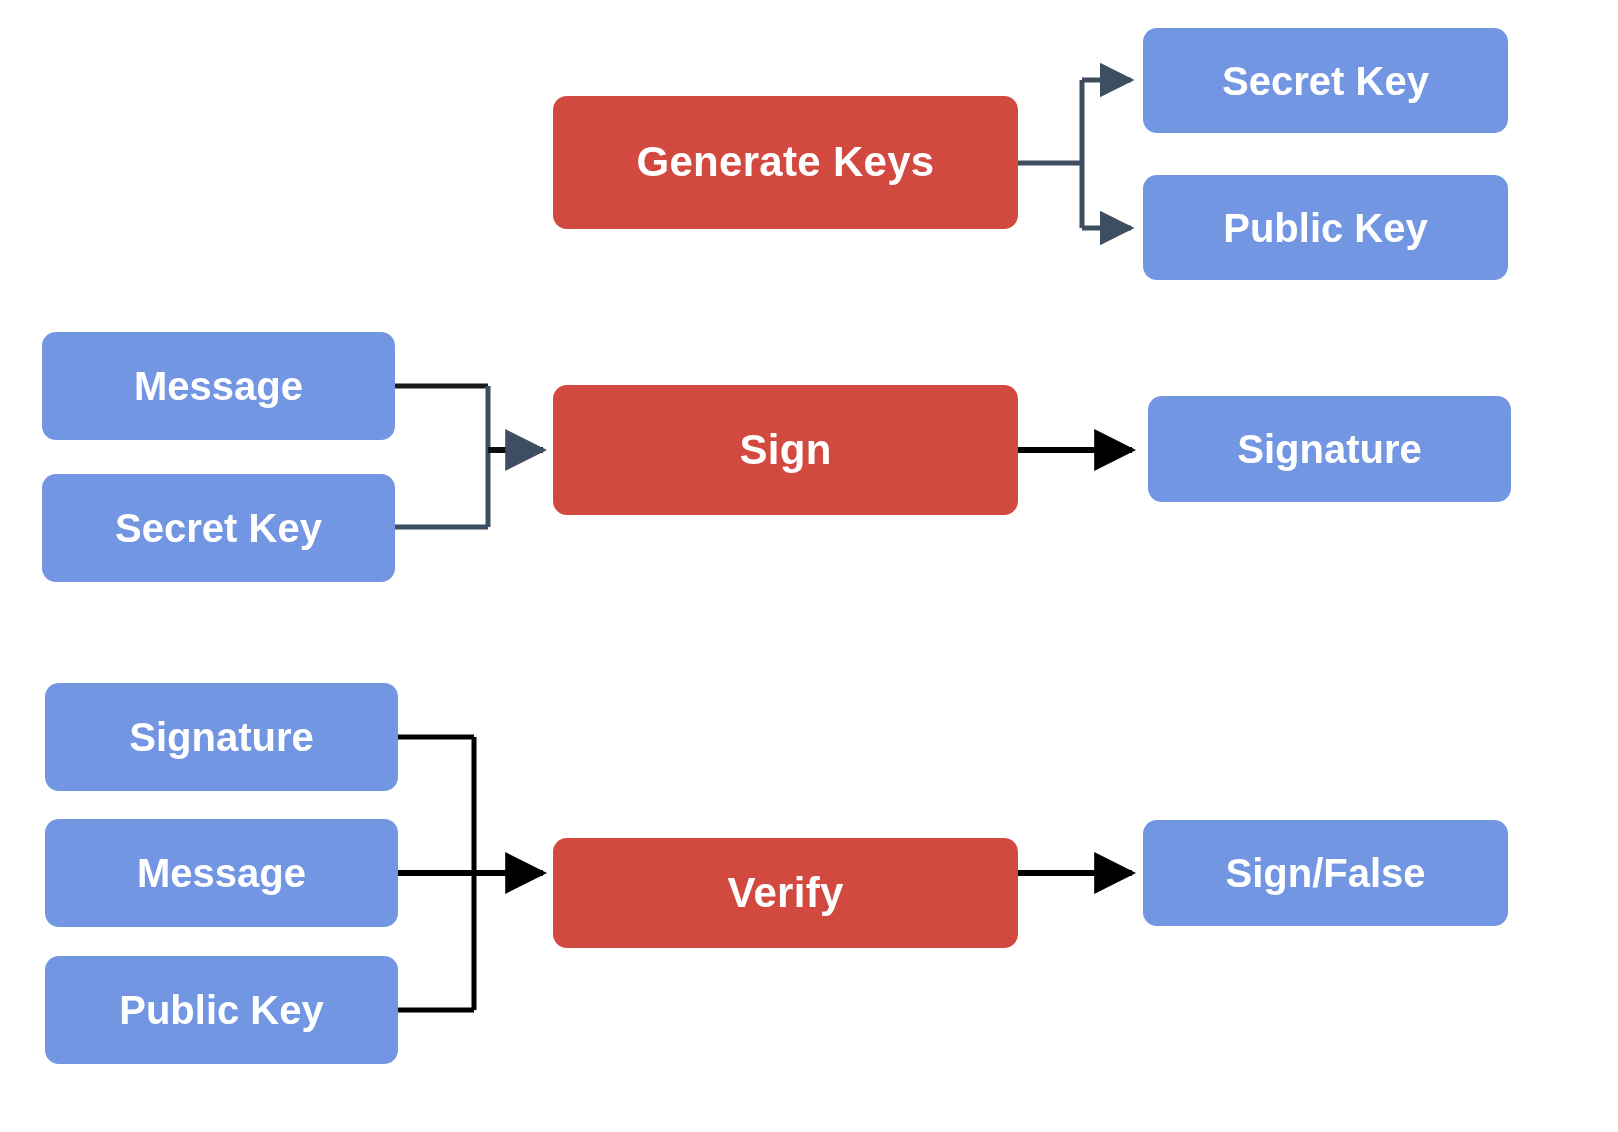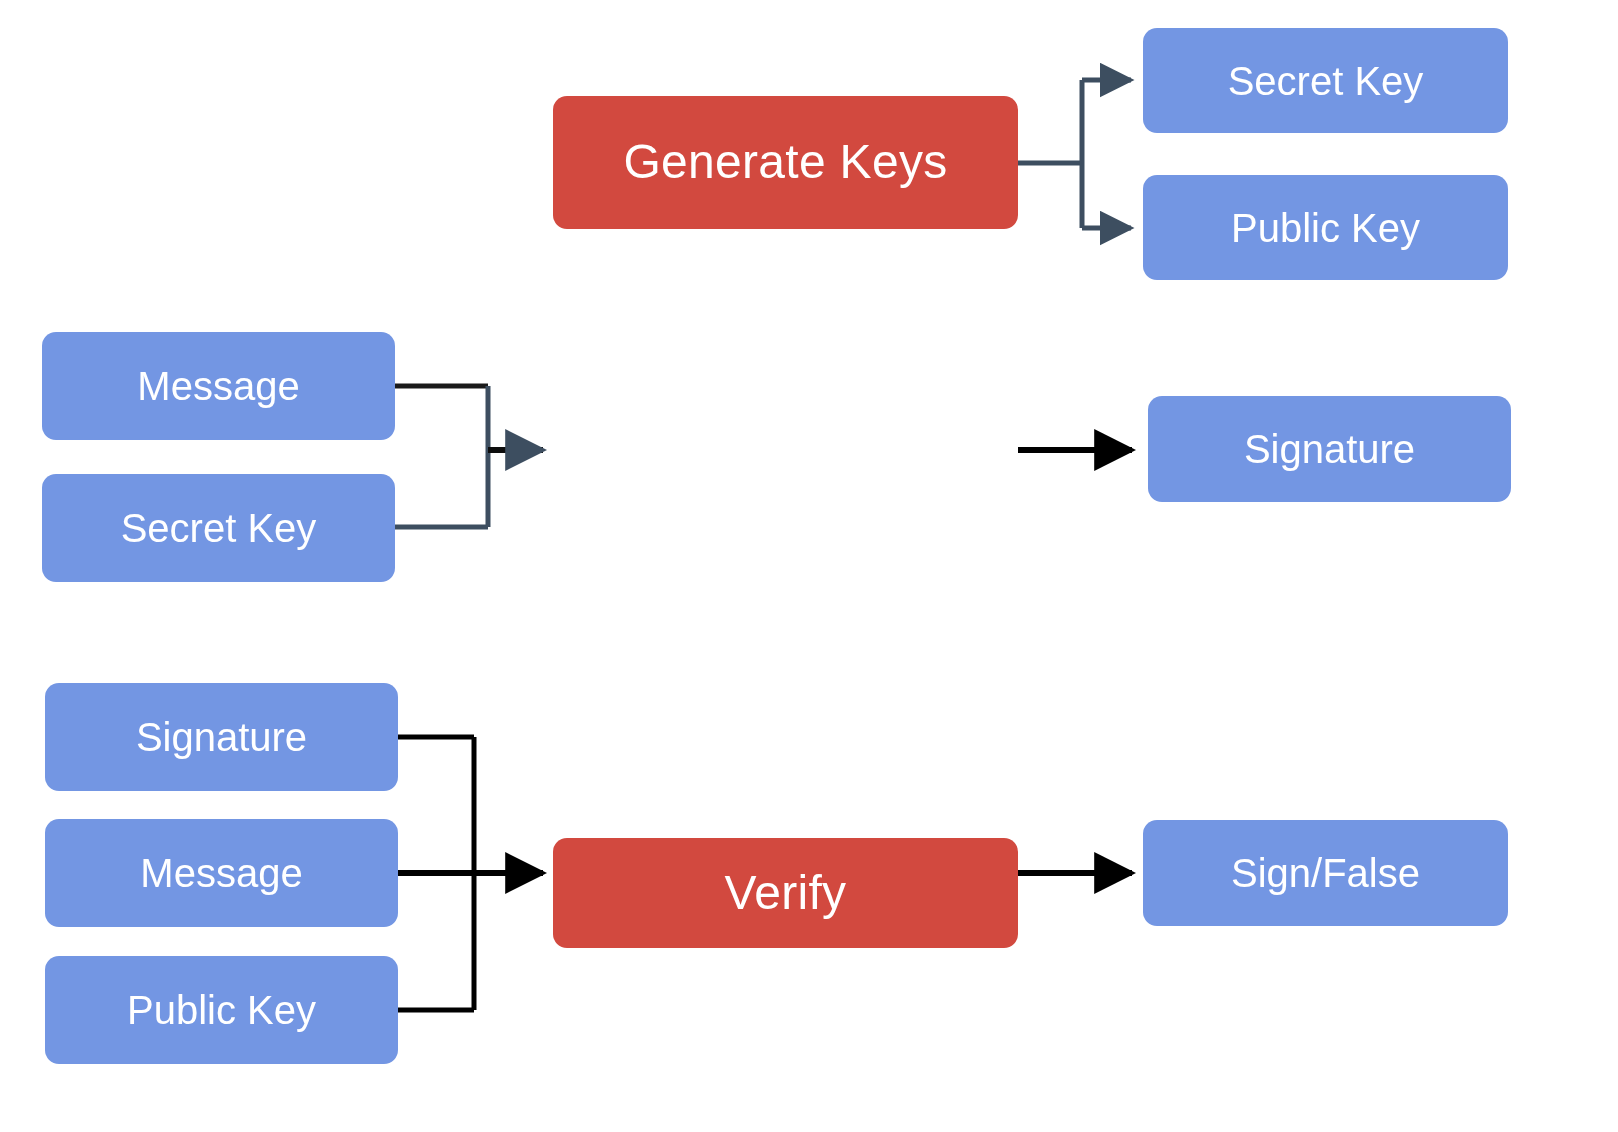--- a/index.html
+++ b/index.html
@@ -24,27 +24,27 @@
     align-items: center;
     justify-content: center;
     border-radius: 14px;
     color: #ffffff;
     text-align: center;
     line-height: 1.1;
     -webkit-font-smoothing: antialiased;
   }
   .node.process {
     background: #d2493f;
-    font-weight: normal;
-    font-size: 48px;
+    font-weight: bold;
+    font-size: 42px;
     letter-spacing: 0.3px;
   }
   .node.data {
     background: #7396e3;
-    font-weight: normal;
+    font-weight: bold;
     font-size: 40px;
   }
   .edges {
     position: absolute;
     left: 0;
     top: 0;
     width: 1618px;
     height: 1132px;
     pointer-events: none;
   }
@@ -97,20 +97,21 @@
   <div class="node process" style="left:553px; top:96px; width:465px; height:133px;">Generate Keys</div>
 
   <div class="node data" style="left:1143px; top:28px; width:365px; height:105px;">Secret Key</div>
 
   <div class="node data" style="left:1143px; top:175px; width:365px; height:105px;">Public Key</div>
 
   <div class="node data" style="left:42px; top:332px; width:353px; height:108px;">Message</div>
 
   <div class="node data" style="left:42px; top:474px; width:353px; height:108px;">Secret Key</div>
 
+  <div class="node process" style="left:553px; top:385px; width:465px; height:130px;">Sign</div>
 
   <div class="node data" style="left:1148px; top:396px; width:363px; height:106px;">Signature</div>
 
   <div class="node data" style="left:45px; top:683px; width:353px; height:108px;">Signature</div>
 
   <div class="node data" style="left:45px; top:819px; width:353px; height:108px;">Message</div>
 
   <div class="node data" style="left:45px; top:956px; width:353px; height:108px;">Public Key</div>
 
   <div class="node process" style="left:553px; top:818px; width:465px; height:110px;margin-top:20px;">Verify</div>

